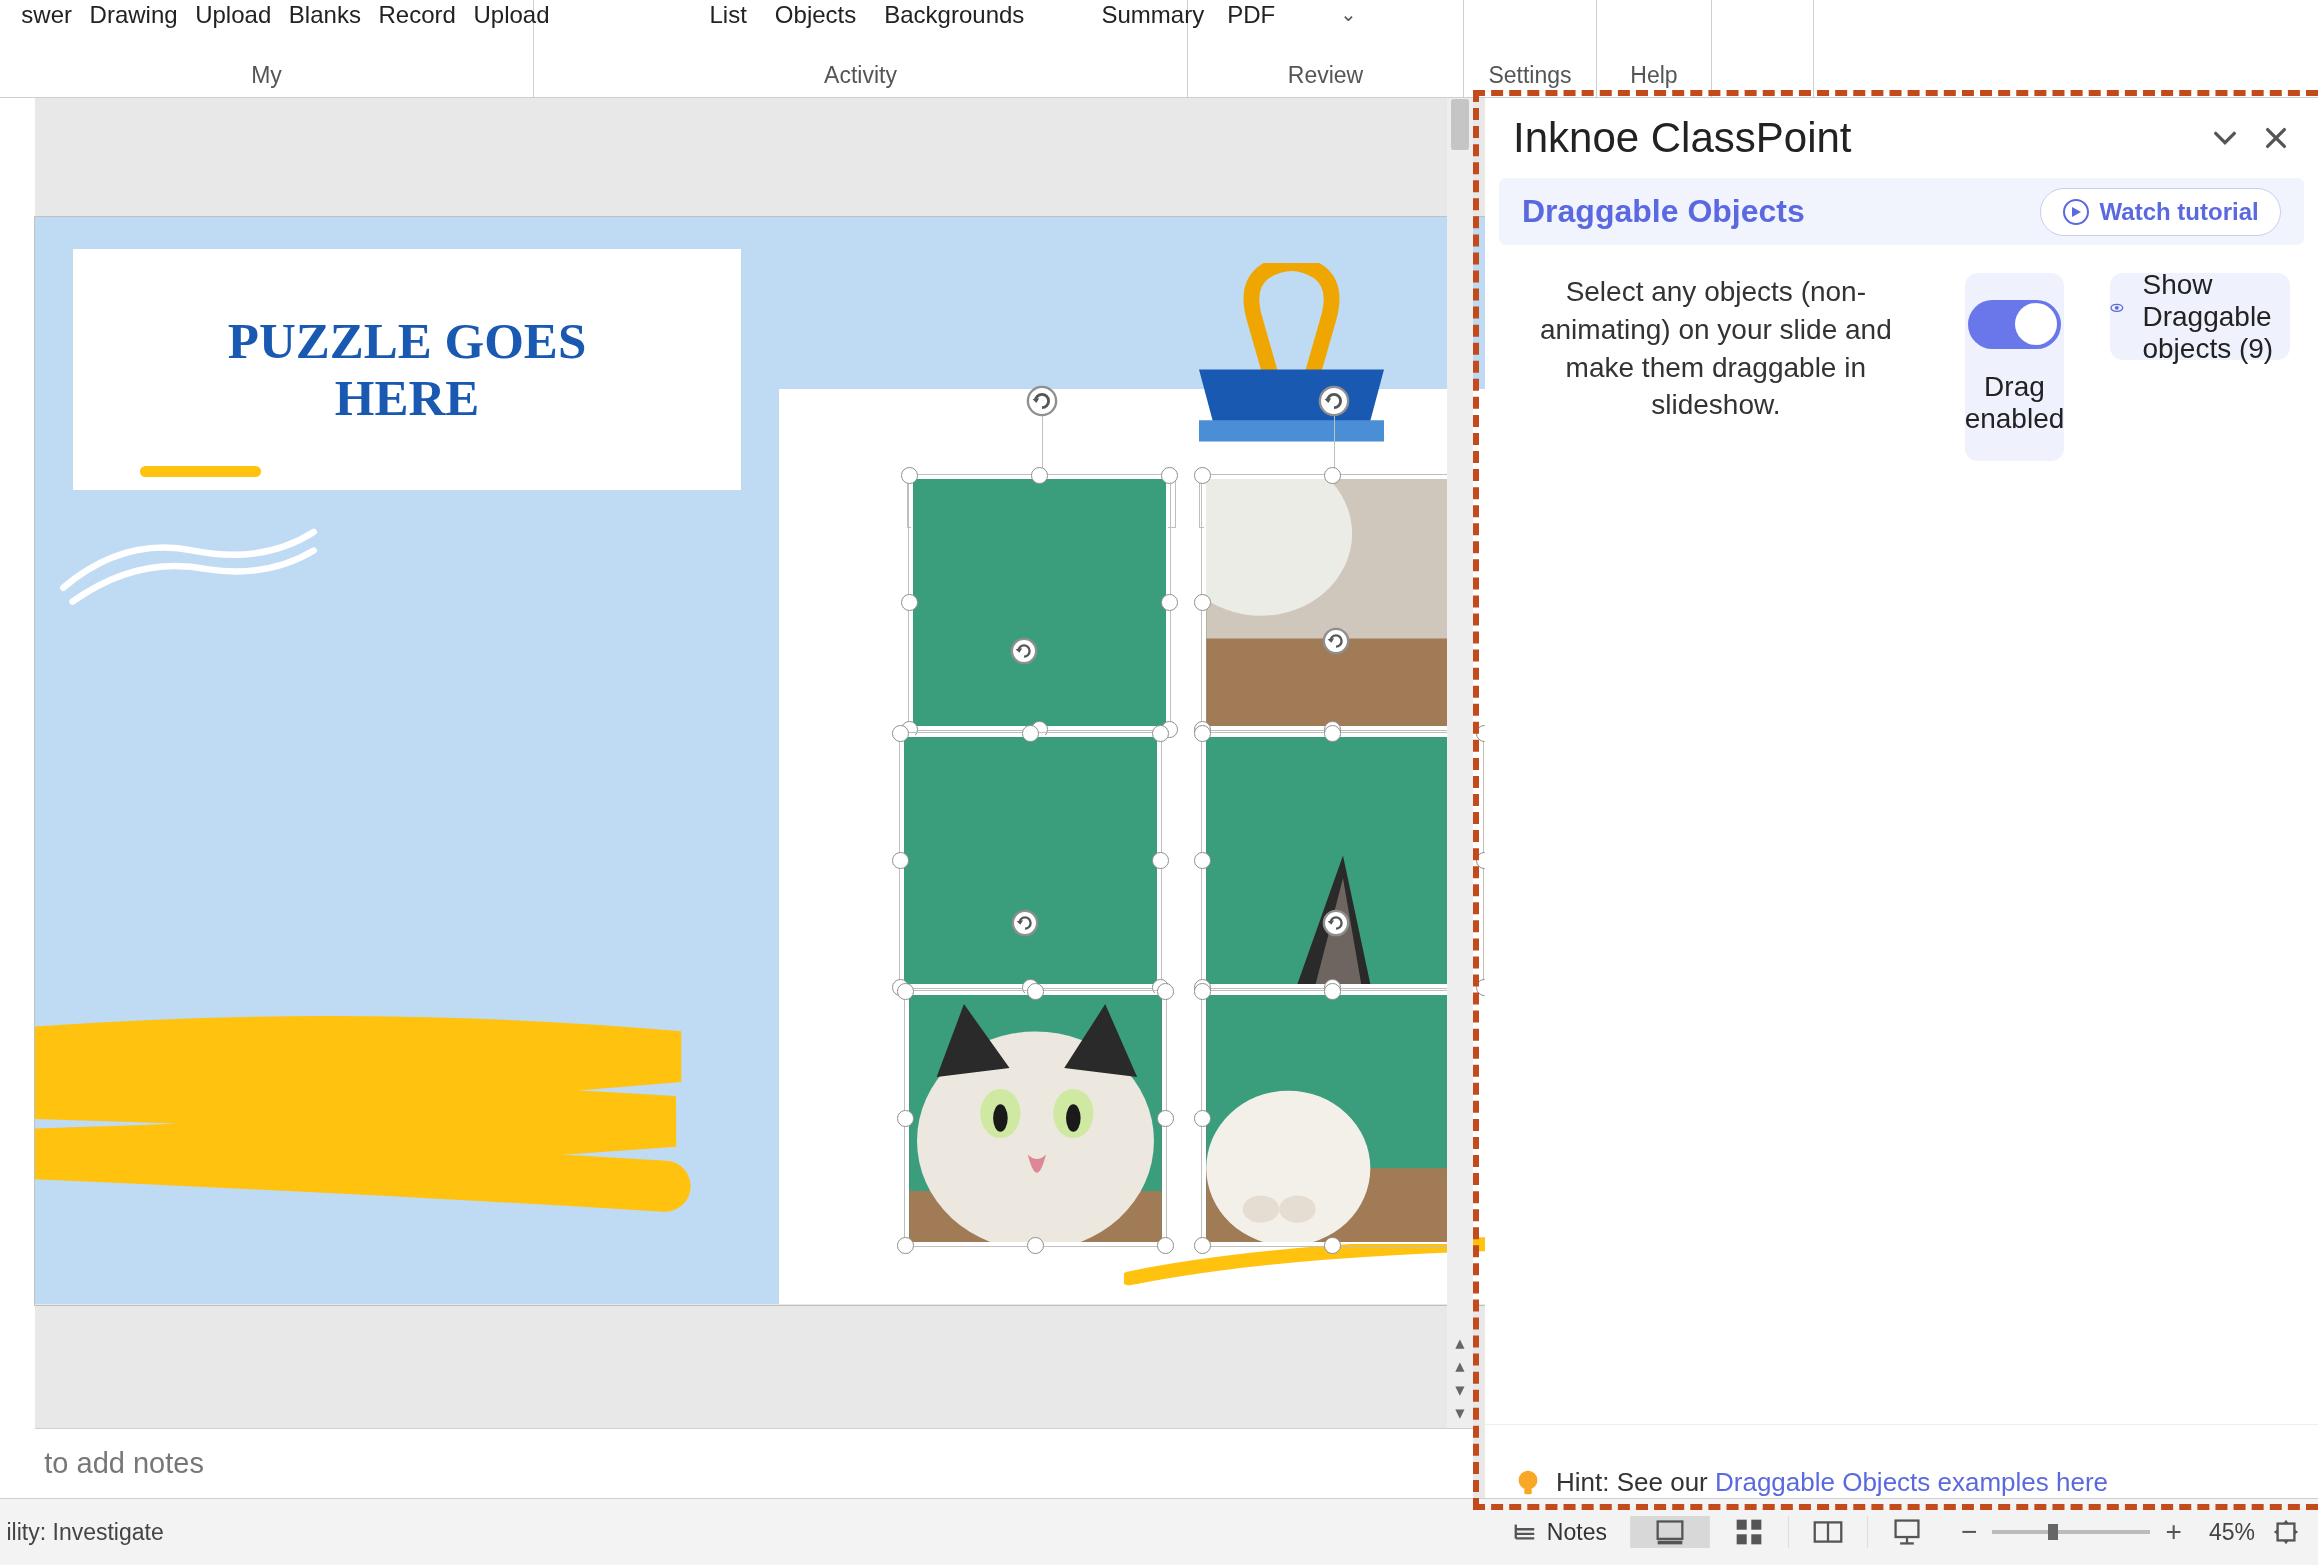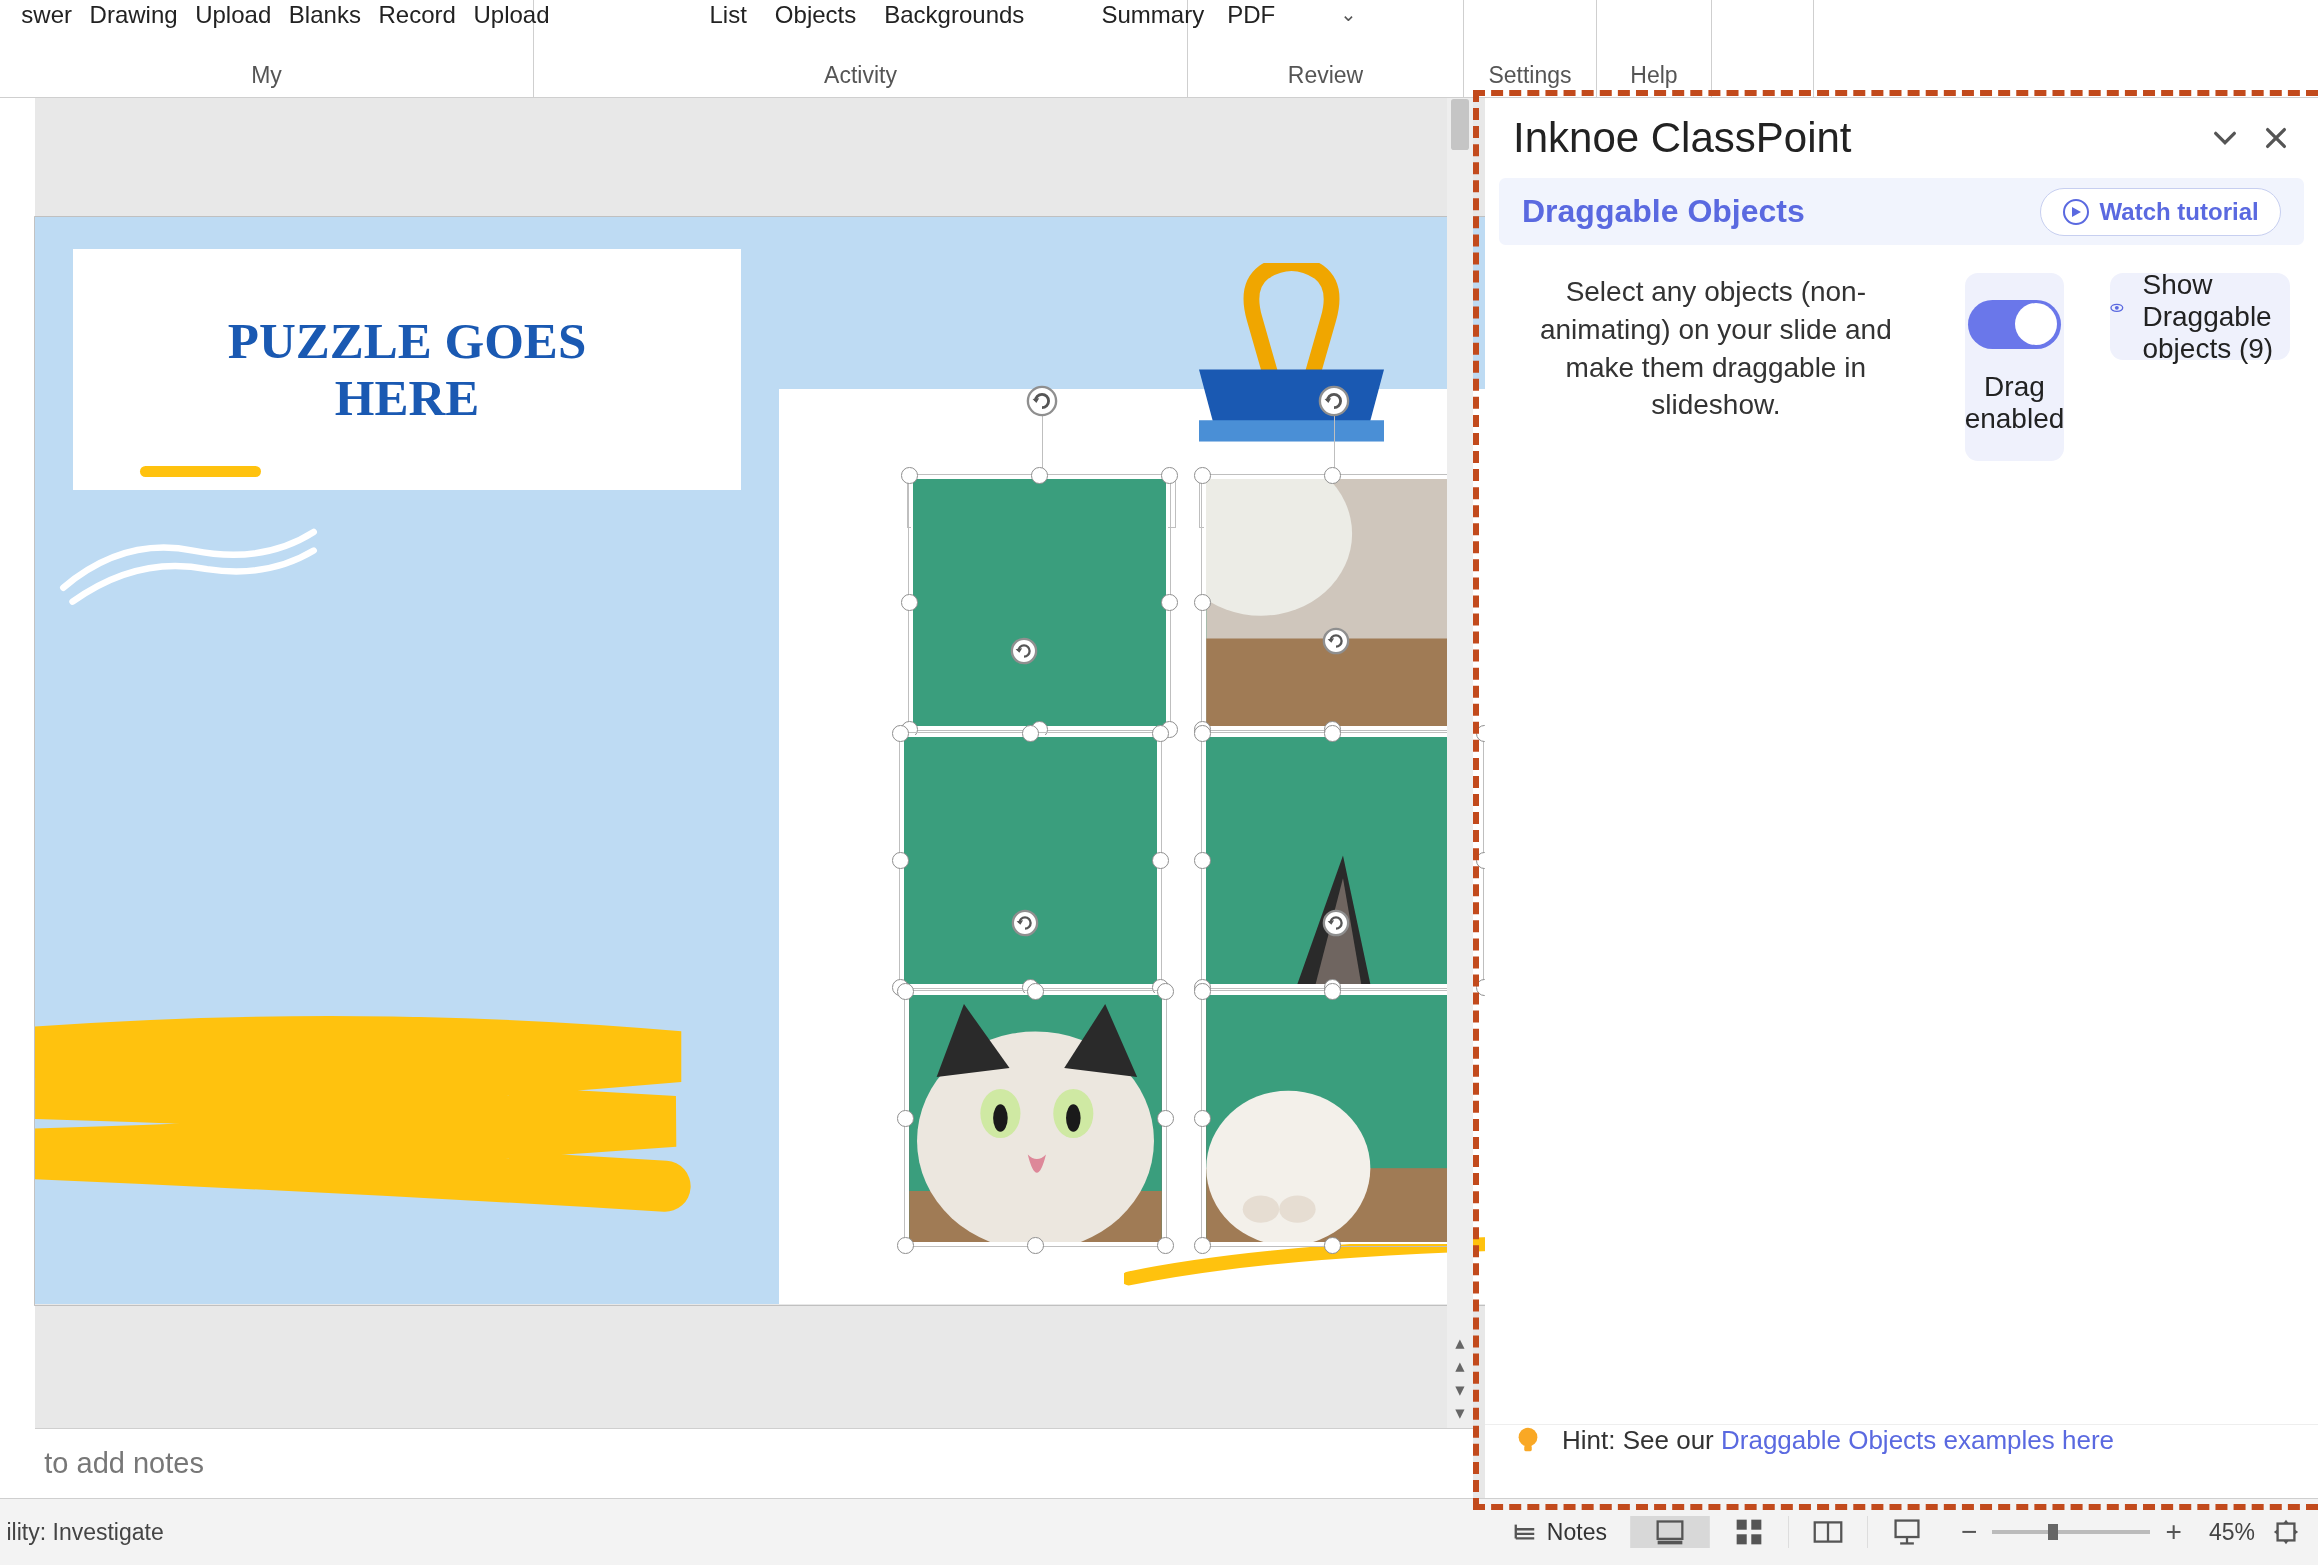--- a/index.html
+++ b/index.html
@@ -100,21 +100,21 @@
   .card.big { height: 188px; text-align: center; }
   .card.small { height: 87px; flex-direction: row; gap: 18.5px; }
 
   .toggle { width: 93px; height: 49px; border-radius: 28px; background: #6a77ea; position: relative; }
   .toggle .knob { position: absolute; right: 3.7px; top: 3.7px; width: 42px; height: 42px; border-radius: 50%; background: #fff; }
   .toggle-label { font-size: 28px; color: #222; }
 
   .eye { width: 32px; height: 32px; }
   .show-label { font-size: 28px; color: #222; }
 
-  .panel-hint { height: 74px; border-top: 0.9px solid #eee; display: flex; align-items: flex-start; padding: 0 28px; gap: 19px; }
+  .panel-hint { height: 74px; border-top: 0.9px solid #eee; display: flex; align-items: flex-end; padding: 0 28px; gap: 13px; }
   .bulb { width: 30px; height: 30px; }
   .hint-text { font-size: 26px; color: #333; }
   .hint-link { color: #5a69e0; }
 
   
   .status { position: absolute; bottom: 0; left: 0; right: 0; height: 67px; background: #f3f3f3; border-top: 0.9px solid #cfcfcf; display: flex; align-items: center; }
   .status-left { font-size: 23px; color: #444; padding-left: 6.5px; }
   .status-right { margin-left: auto; display: flex; align-items: center; gap: 0; padding-right: 14px; }
   .notes-toggle { display: flex; align-items: center; gap: 10px; padding: 0 23px; height: 100%; font-size: 23px; color: #333; }
   .view-btn { width: 79px; height: 100%; display: flex; align-items: center; justify-content: center; border-left: 0.9px solid #ddd; }

